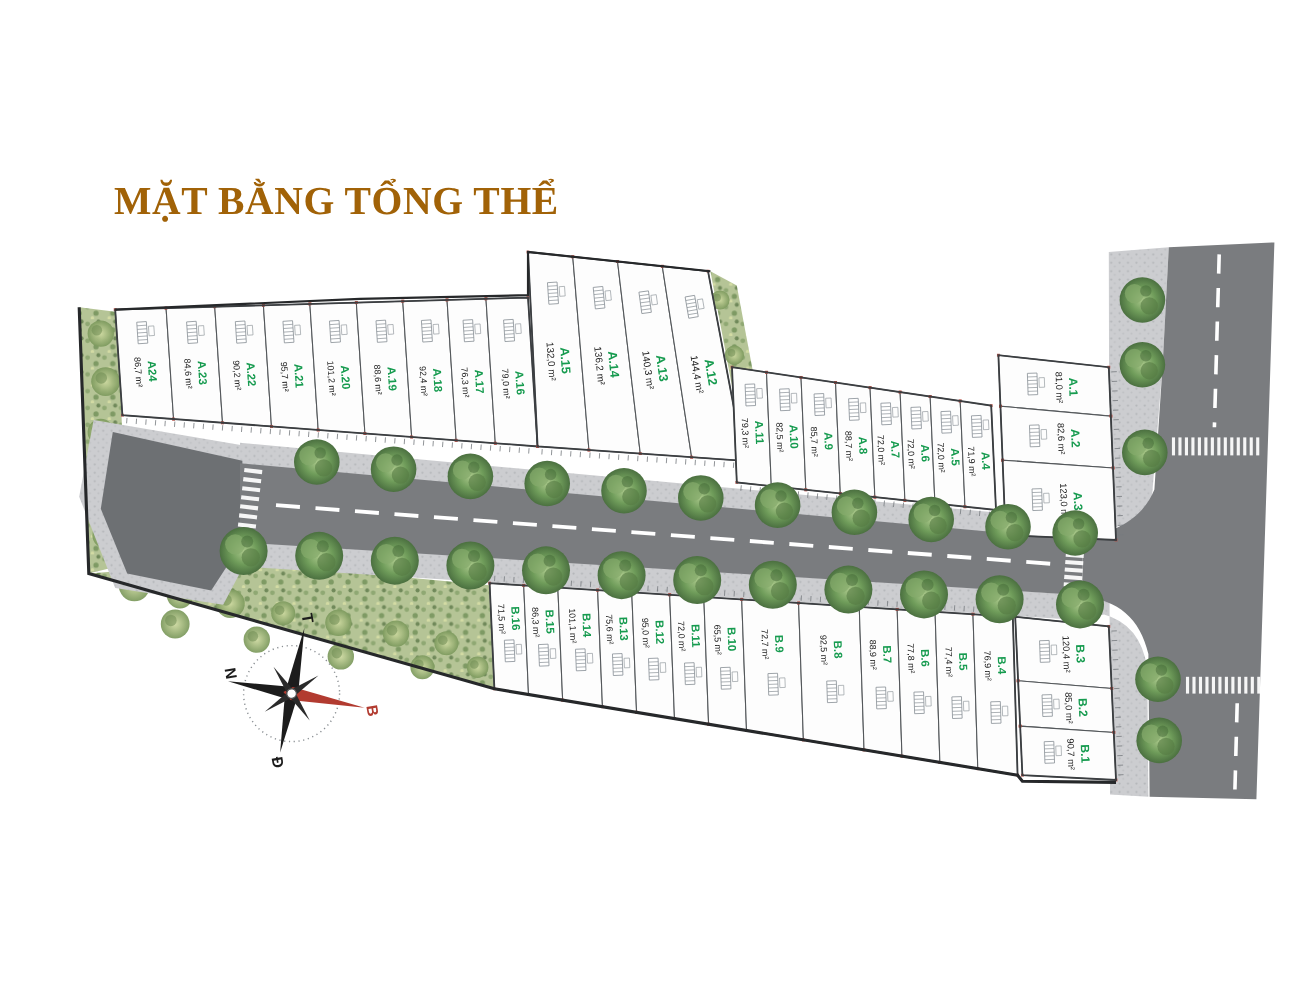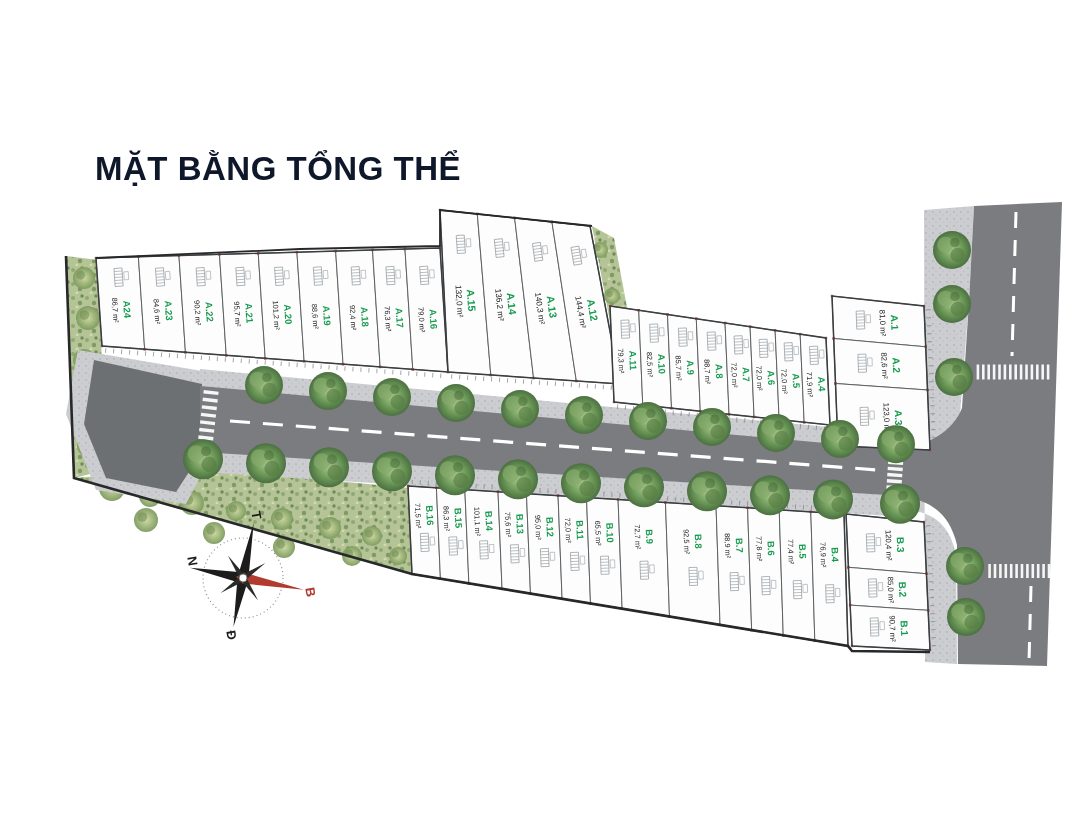--- a/index.html
+++ b/index.html
@@ -7,21 +7,21 @@
          font-family:"Liberation Sans", sans-serif;}
   .title{position:absolute;left:95px;top:150px;font-size:33px;font-weight:bold;
          letter-spacing:.5px;white-space:nowrap;}
   svg{position:absolute;left:0;top:0;}
   text{user-select:none;}
 </style>
 </head>
 <body>
 
 <div class="stage">
-  <div class="title" style="color: #0f172a;">MẶT BẰNG TỔNG THỂ</div>
+  <div class="title" style="color: #a16207; font-family: Liberation Serif, serif;">MẶT BẰNG TỔNG THỂ</div>
   <div id="plan">
       <svg width="1080" height="834" viewBox="0 0 1080 834" font-family="&quot;Liberation Sans&quot;, sans-serif">
 <defs>
   <pattern id="stip" width="7" height="7" patternUnits="userSpaceOnUse">
     <rect width="7" height="7" fill="#cccdd0"></rect>
     <circle cx="2" cy="2" r="0.9" fill="#b4b6b9"></circle>
     <circle cx="5" cy="5" r="0.8" fill="#bec0c3"></circle>
   </pattern>
   <pattern id="grass" width="14" height="14" patternUnits="userSpaceOnUse">
     <rect width="14" height="14" fill="#b5c496"></rect>

